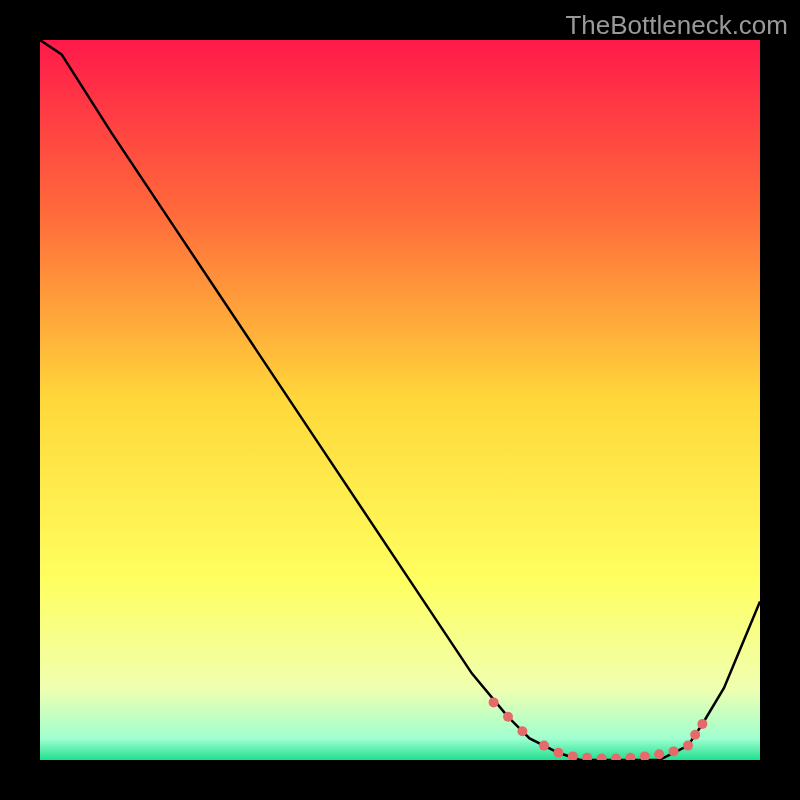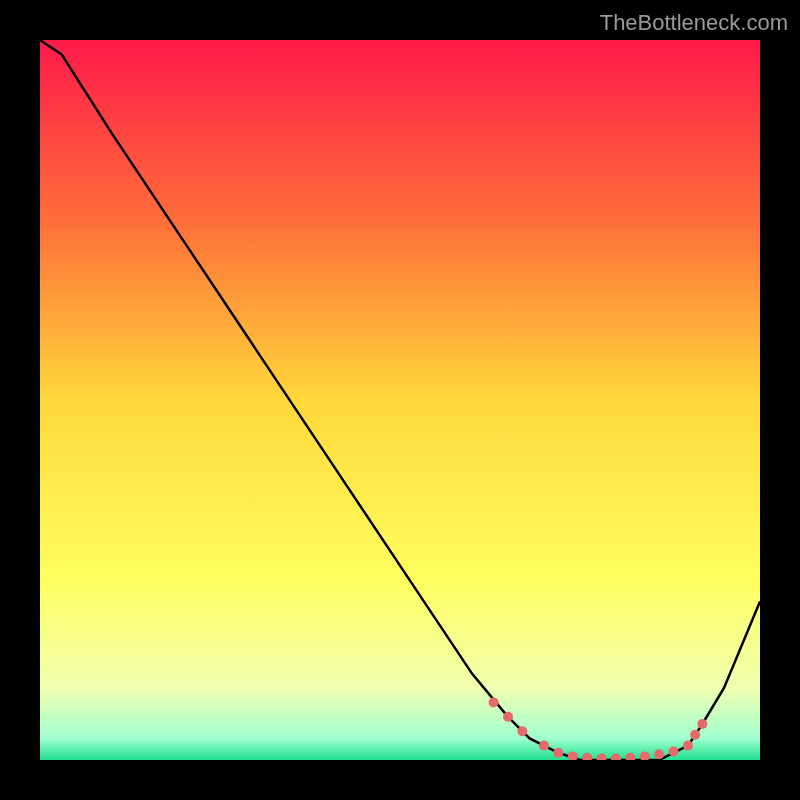--- a/index.html
+++ b/index.html
@@ -9,21 +9,21 @@
       height: 800px;
       background: #000;
       font-family: Arial, sans-serif;
       position: relative;
     }
     .watermark {
       position: absolute;
       top: 10px;
       right: 12px;
       color: #999;
-      font-size: 22px;
+      font-size: 26px;
       font-weight: normal;
       z-index: 10;
     }
     .chart {
       position: absolute;
       left: 40px;
       top: 40px;
       width: 720px;
       height: 720px;
     }

